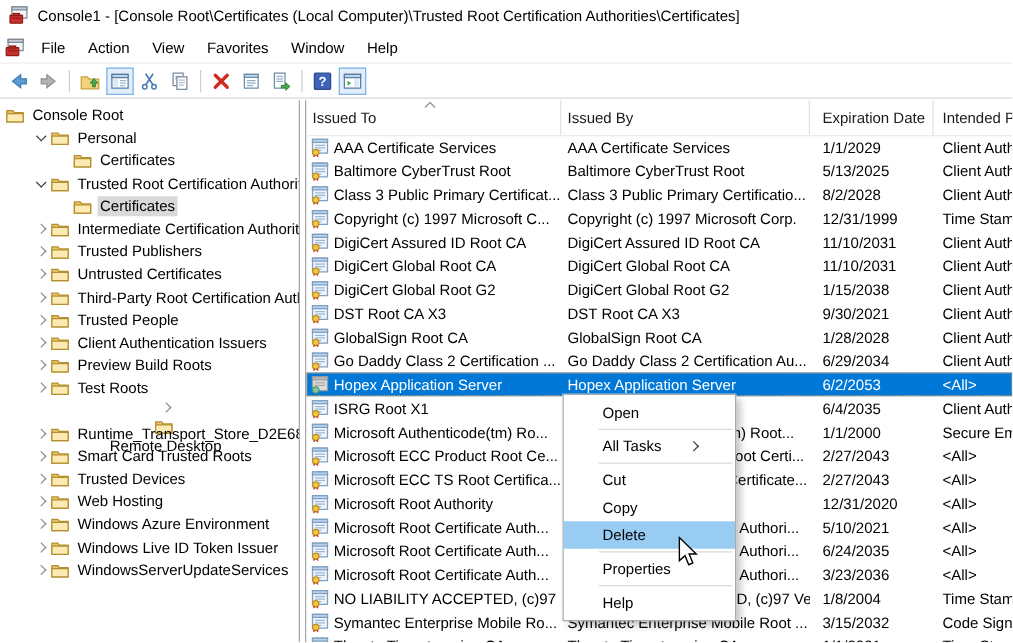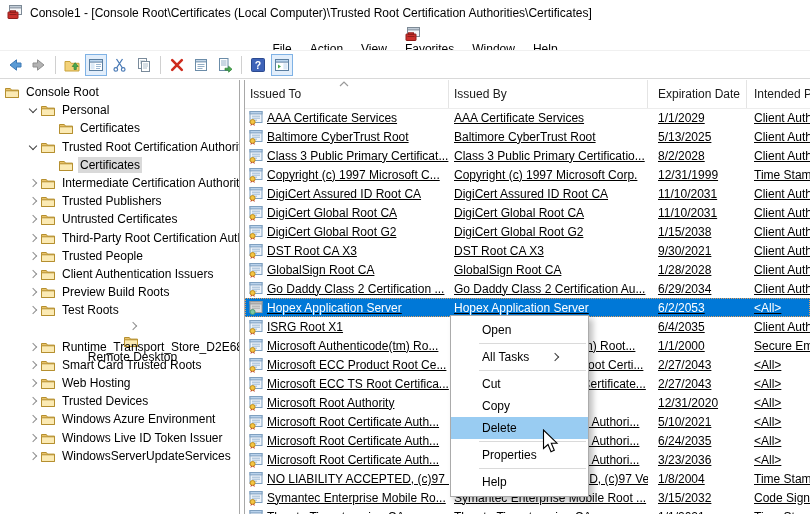--- a/index.html
+++ b/index.html
@@ -3,21 +3,21 @@
 <meta charset="utf-8">
 <style>
   html,body{margin:0;padding:0;}
   body{
     width:810px;height:514px;position:relative;overflow:hidden;
     background:#fff;font-family:"Liberation Sans",sans-serif;font-size:12px;color:#000;
     -webkit-font-smoothing:antialiased;
   }
   .titlebar{position:absolute;left:0;top:0;right:0;height:26px;display:flex;align-items:center;gap:7px;padding-left:7px;background:#fff;}
   .titlebar .title{white-space:nowrap;overflow:hidden;}
-  .menubar{position:absolute;left:16px;top:26px;right:0;height:24px;display:flex;align-items:center;padding-left:4px;background:#fff;flex-direction:column;}
+  .menubar{position:absolute;left:0;top:26px;right:0;height:24px;display:flex;align-items:center;padding-left:4px;background:#fff;}
   .menubar .doc-icon{margin-right:4px;display:flex;}
   .menu-item{padding:4px 9px;white-space:nowrap;}
   .toolbar{position:absolute;left:0;top:50px;right:0;height:29px;display:flex;align-items:center;padding-left:3px;
     border-top:1px solid #f0f0f0;border-bottom:1px solid #d9d9d9;background:#fff;box-sizing:border-box;}
   .tb-btn{width:22px;height:22px;display:flex;align-items:center;justify-content:center;margin:0 1px;box-sizing:border-box;}
   .tb-btn.boxed{background:#e2eefb;border:1px solid #7fb2e5;}
   .tb-sep{width:1px;height:18px;background:#d0d0d0;margin:0 4px;}
   
   .tree-pane{position:absolute;left:0;top:80px;width:239px;bottom:0;border-right:1px solid #a8a8a8;overflow:hidden;padding-top:3px;background:#fff;}
   .tree-row{height:18.2px;display:flex;align-items:center;white-space:nowrap;}
@@ -25,21 +25,21 @@
   .chev{width:5px;height:5px;border:solid #8f8f8f;border-width:0 1.2px 1.2px 0;display:inline-block;}
   .chev.collapsed{transform:rotate(-45deg);}
   .chev.expanded{border-color:#404040;transform:rotate(45deg);margin-top:-2px;}
   .tree-icon{width:16px;height:16px;flex:none;margin-right:4px;display:flex;}
   .tree-label{padding:1px 2px;}
   .tree-label.selected{background:#d9d9d9;}
   .list-pane{position:absolute;left:244px;top:80px;right:0;bottom:0;border-left:1px solid #a8a8a8;overflow:hidden;background:#fff;}
   .list-header{height:28px;position:relative;display:flex;align-items:center;border-bottom:1px solid #ececec;color:#1a1a1a;}
   .hdr-cell{height:100%;display:flex;align-items:center;box-sizing:border-box;border-right:1px solid #e4e4e4;padding-left:5px;overflow:hidden;white-space:nowrap;flex:none;}
   .sort-glyph{position:absolute;top:1px;left:94px;width:10px;height:6px;}
-  .rows{position:absolute;left:0;right:0;top:28px;bottom:0;overflow:hidden;text-decoration:underline;}
+  .rows{position:absolute;left:0;right:0;top:28px;bottom:0;overflow:hidden;}
   .lrow{height:19px;display:flex;align-items:center;white-space:nowrap;}
   .lrow .cell{overflow:hidden;white-space:nowrap;flex:none;box-sizing:border-box;padding-left:5px;height:100%;display:flex;align-items:center;}
   .lrow .cell.c0{padding-left:3px;}
   .lrow .cell.c2{padding-left:10px;}
   .lrow .cell.c3{padding-left:7px;flex:1;}
   .row-icon{width:16px;height:16px;flex:none;margin-right:3px;display:flex;}
   .lrow.selected{background:#0078d7;color:#fff;outline:1px dotted #e3a05e;outline-offset:-1px;}
   
   .context-menu{position:absolute;left:450px;top:315px;width:137px;background:#fff;border:1px solid #ababab;
     box-shadow:4px 4px 6px rgba(0,0,0,0.25);padding:3px 0;z-index:20;box-sizing:content-box;}
@@ -374,33 +374,33 @@
     <div class="tree-row" style="padding-left: 26px;">
       <span class="chev-slot">
         <span class="chev collapsed"></span>
       </span>
       <span class="tree-icon">
         <svg width="16" height="16" viewBox="0 0 16 16">
           <path d="M1.5 4.5 h4.8 l1.2 1.6 h7 v7.4 h-13 Z" fill="#e9c36a" stroke="#b58f2f"></path>
           <path d="M1.5 6.8 h13 v6.7 h-13 Z" fill="#fbeab4" stroke="#b58f2f"></path>
         </svg>
       </span>
+      <span class="tree-label">Trusted Devices</span>
+    </div>
+    <div class="tree-row" style="padding-left: 26px;">
+      <span class="chev-slot">
+        <span class="chev collapsed"></span>
+      </span>
+      <span class="tree-icon">
+        <svg width="16" height="16" viewBox="0 0 16 16">
+          <path d="M1.5 4.5 h4.8 l1.2 1.6 h7 v7.4 h-13 Z" fill="#e9c36a" stroke="#b58f2f"></path>
+          <path d="M1.5 6.8 h13 v6.7 h-13 Z" fill="#fbeab4" stroke="#b58f2f"></path>
+        </svg>
+      </span>
       <span class="tree-label">Web Hosting</span>
-    </div>
-    <div class="tree-row" style="padding-left: 26px;">
-      <span class="chev-slot">
-        <span class="chev collapsed"></span>
-      </span>
-      <span class="tree-icon">
-        <svg width="16" height="16" viewBox="0 0 16 16">
-          <path d="M1.5 4.5 h4.8 l1.2 1.6 h7 v7.4 h-13 Z" fill="#e9c36a" stroke="#b58f2f"></path>
-          <path d="M1.5 6.8 h13 v6.7 h-13 Z" fill="#fbeab4" stroke="#b58f2f"></path>
-        </svg>
-      </span>
-      <span class="tree-label">Trusted Devices</span>
     </div>
     <div class="tree-row" style="padding-left: 26px;">
       <span class="chev-slot">
         <span class="chev collapsed"></span>
       </span>
       <span class="tree-icon">
         <svg width="16" height="16" viewBox="0 0 16 16">
           <path d="M1.5 4.5 h4.8 l1.2 1.6 h7 v7.4 h-13 Z" fill="#e9c36a" stroke="#b58f2f"></path>
           <path d="M1.5 6.8 h13 v6.7 h-13 Z" fill="#fbeab4" stroke="#b58f2f"></path>
         </svg>

